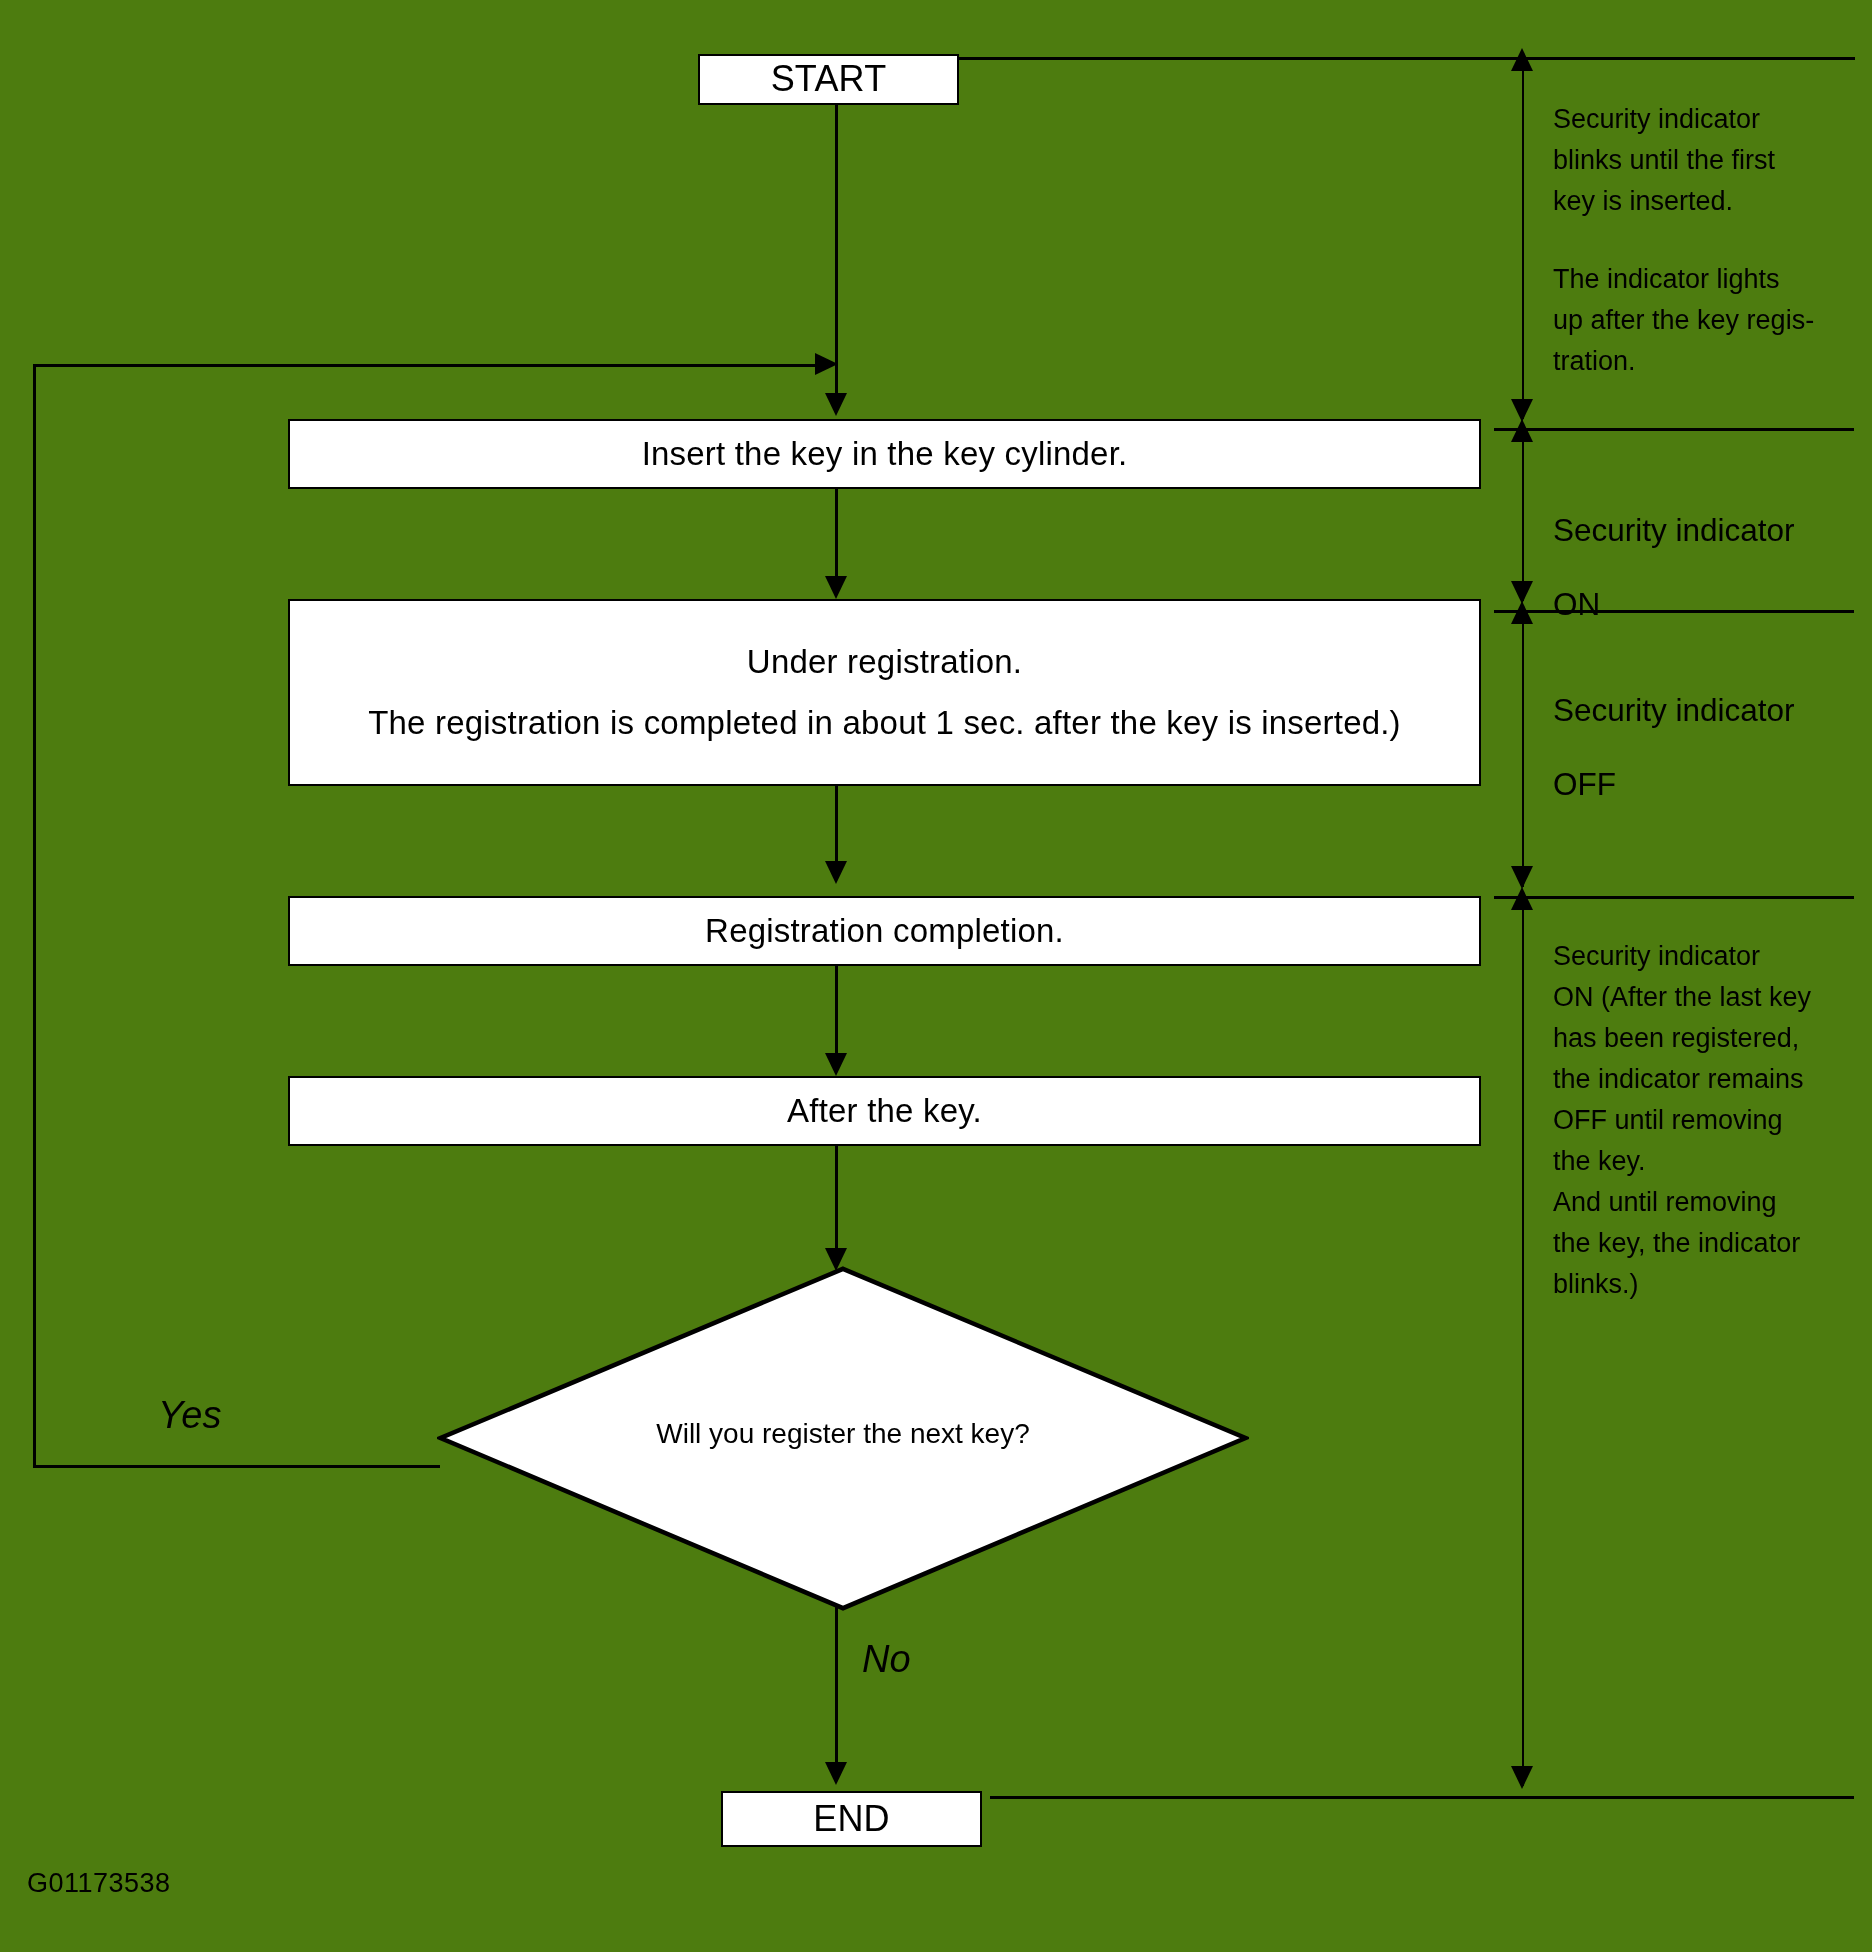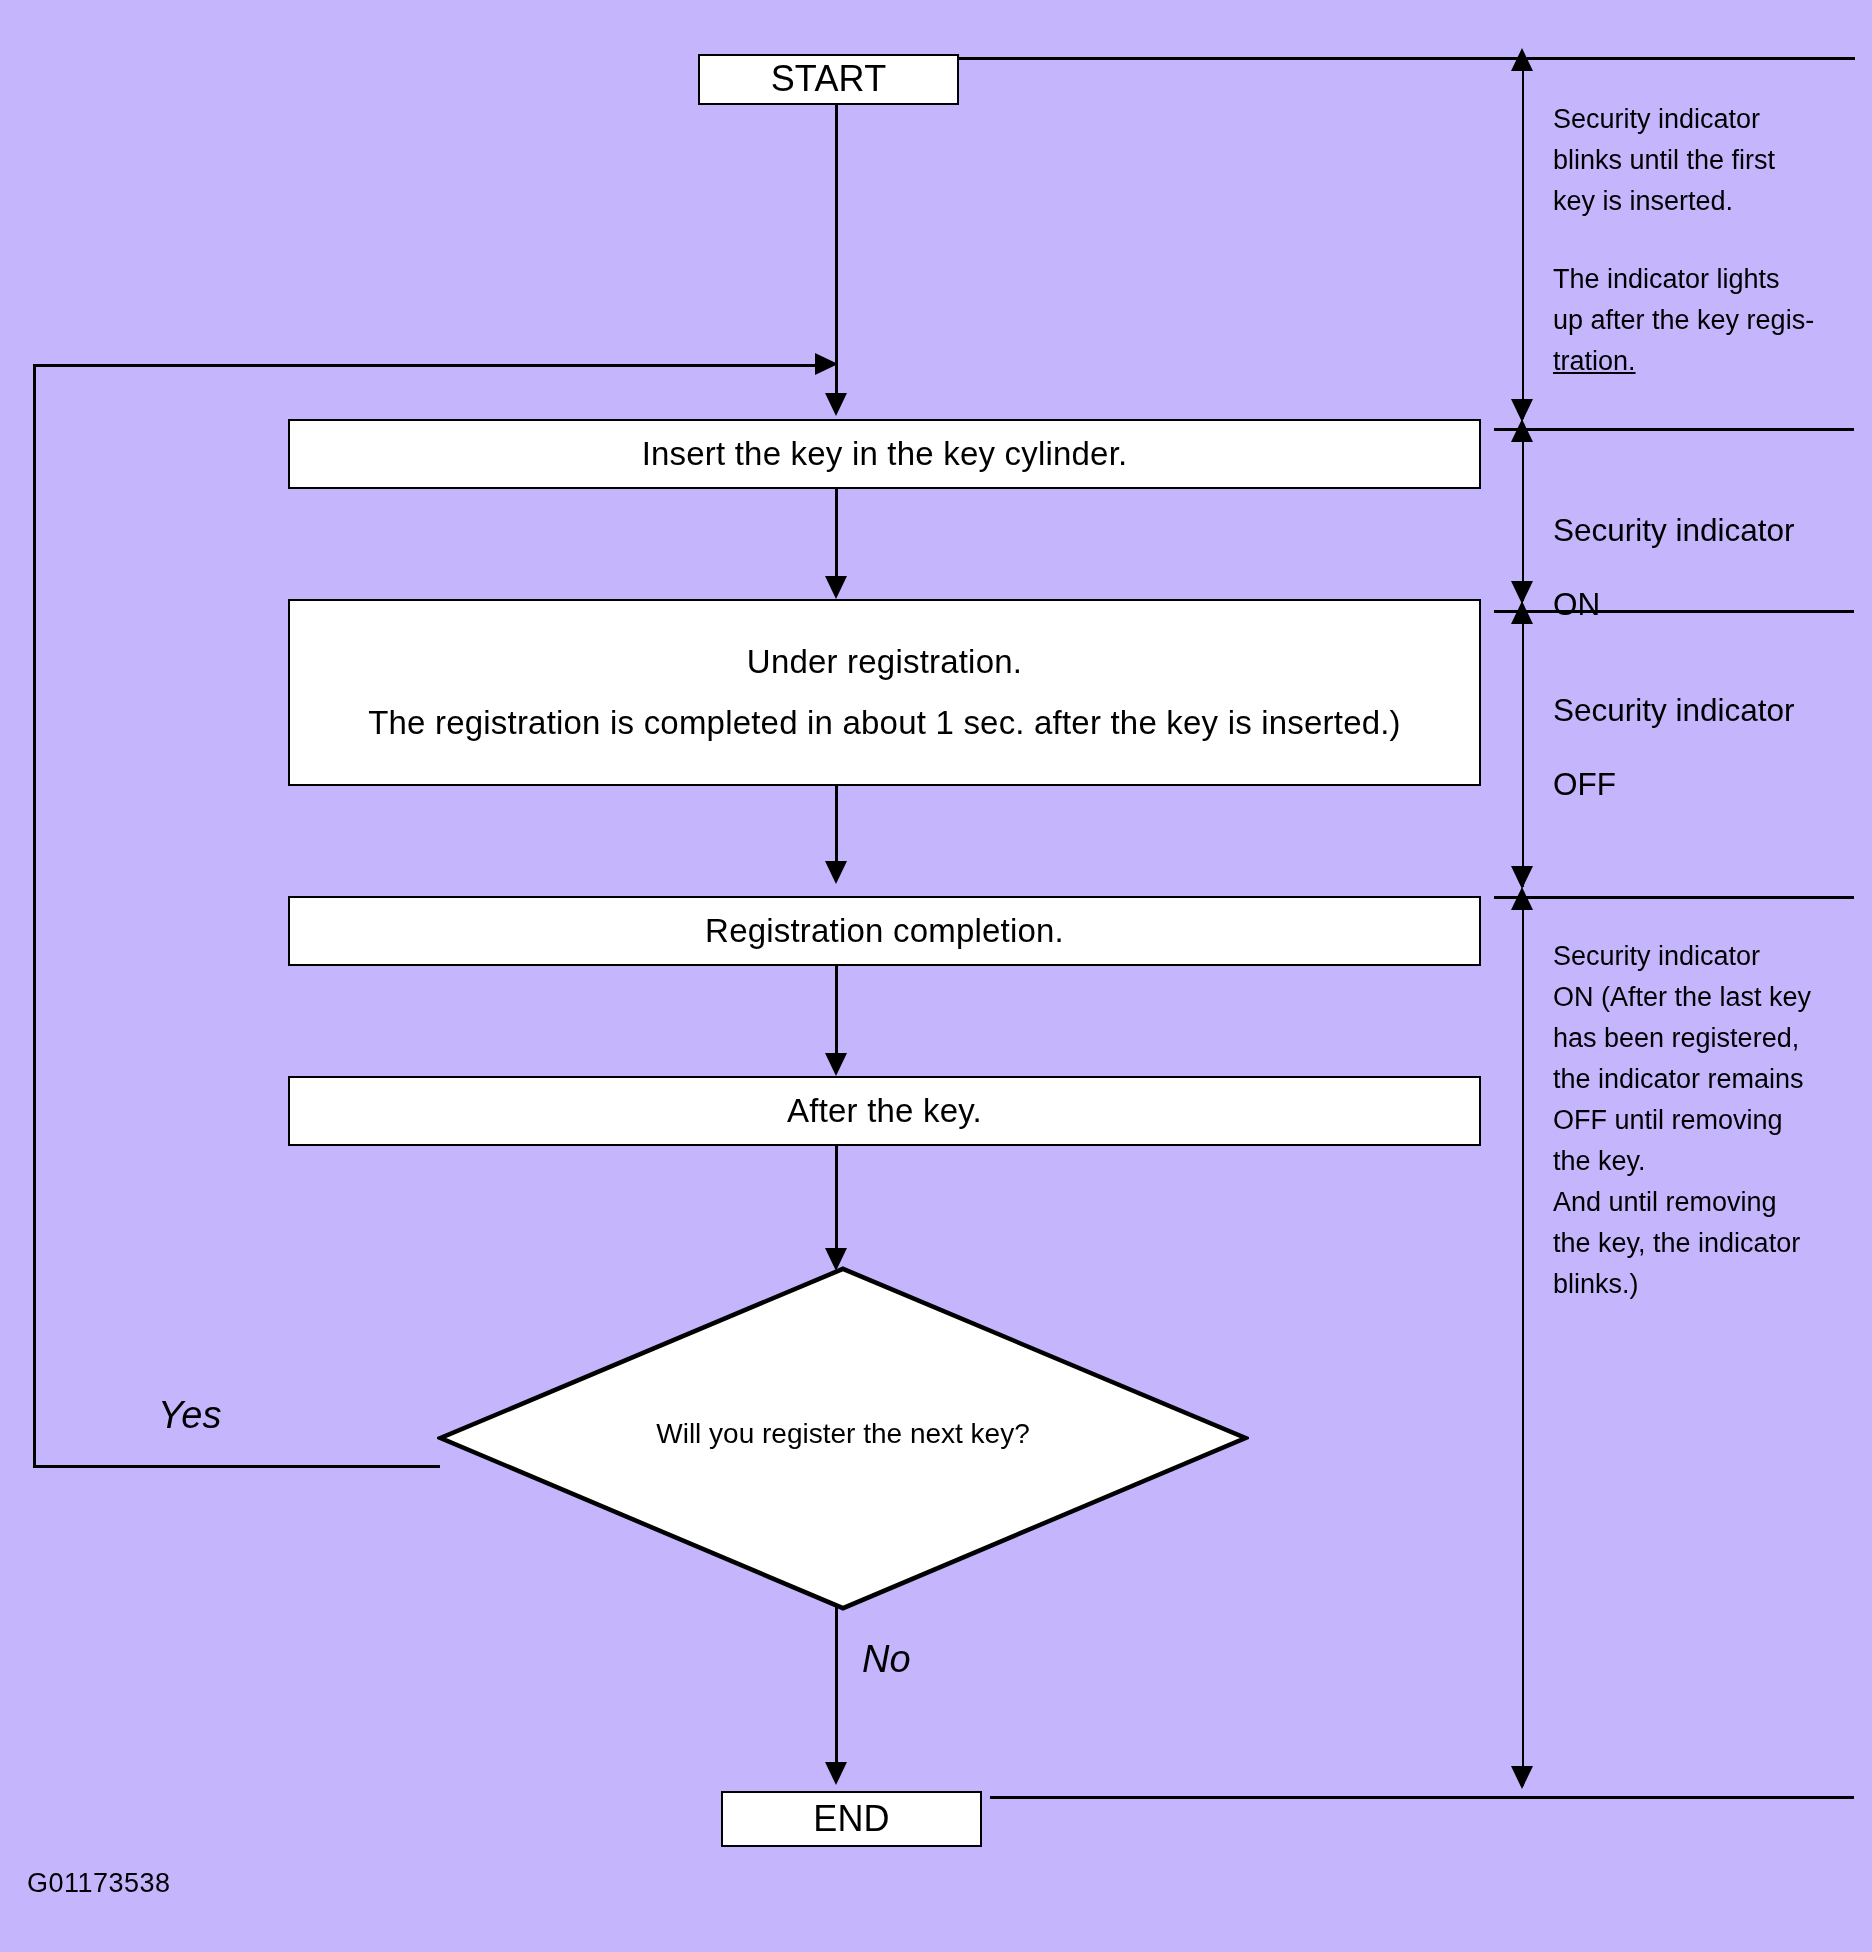--- a/index.html
+++ b/index.html
@@ -9,21 +9,21 @@
     background: #ffffff;
   }
   body {
     font-family: "Liberation Sans", sans-serif;
     color: #000000;
   }
   #page {
     position: relative;
     width: 1872px;
     height: 1952px;
-    background: #c4b5fd;
+    background: #4d7c0f;
     overflow: hidden;
   }
 
   
   .node {
     position: absolute;
     box-sizing: border-box;
     border: 2.7px solid #000;
     background: #fff;
     display: flex;
@@ -214,21 +214,21 @@
 
   <div class="annotation justified" style="left:1553px; top:99px; width:275px;">
     <p>Security indicator</p>
     <p>blinks until the first</p>
     <p style="text-align:left;">key is inserted.</p>
   </div>
 
   <div class="annotation justified" style="left:1553px; top:259px; width:275px;">
     <p>The indicator lights</p>
     <p>up after the key regis-</p>
-    <p style="text-align:right;text-decoration:underline;">tration.</p>
+    <p style="text-align:right;">tration.</p>
   </div>
 
   <div class="annot-big" style="left:1553px; top:477px; width:297px;">
     <p>Security indicator</p>
     <p>ON</p>
   </div>
 
   <div class="annot-big" style="left:1553px; top:657px; width:297px;">
     <p>Security indicator</p>
     <p>OFF</p>

